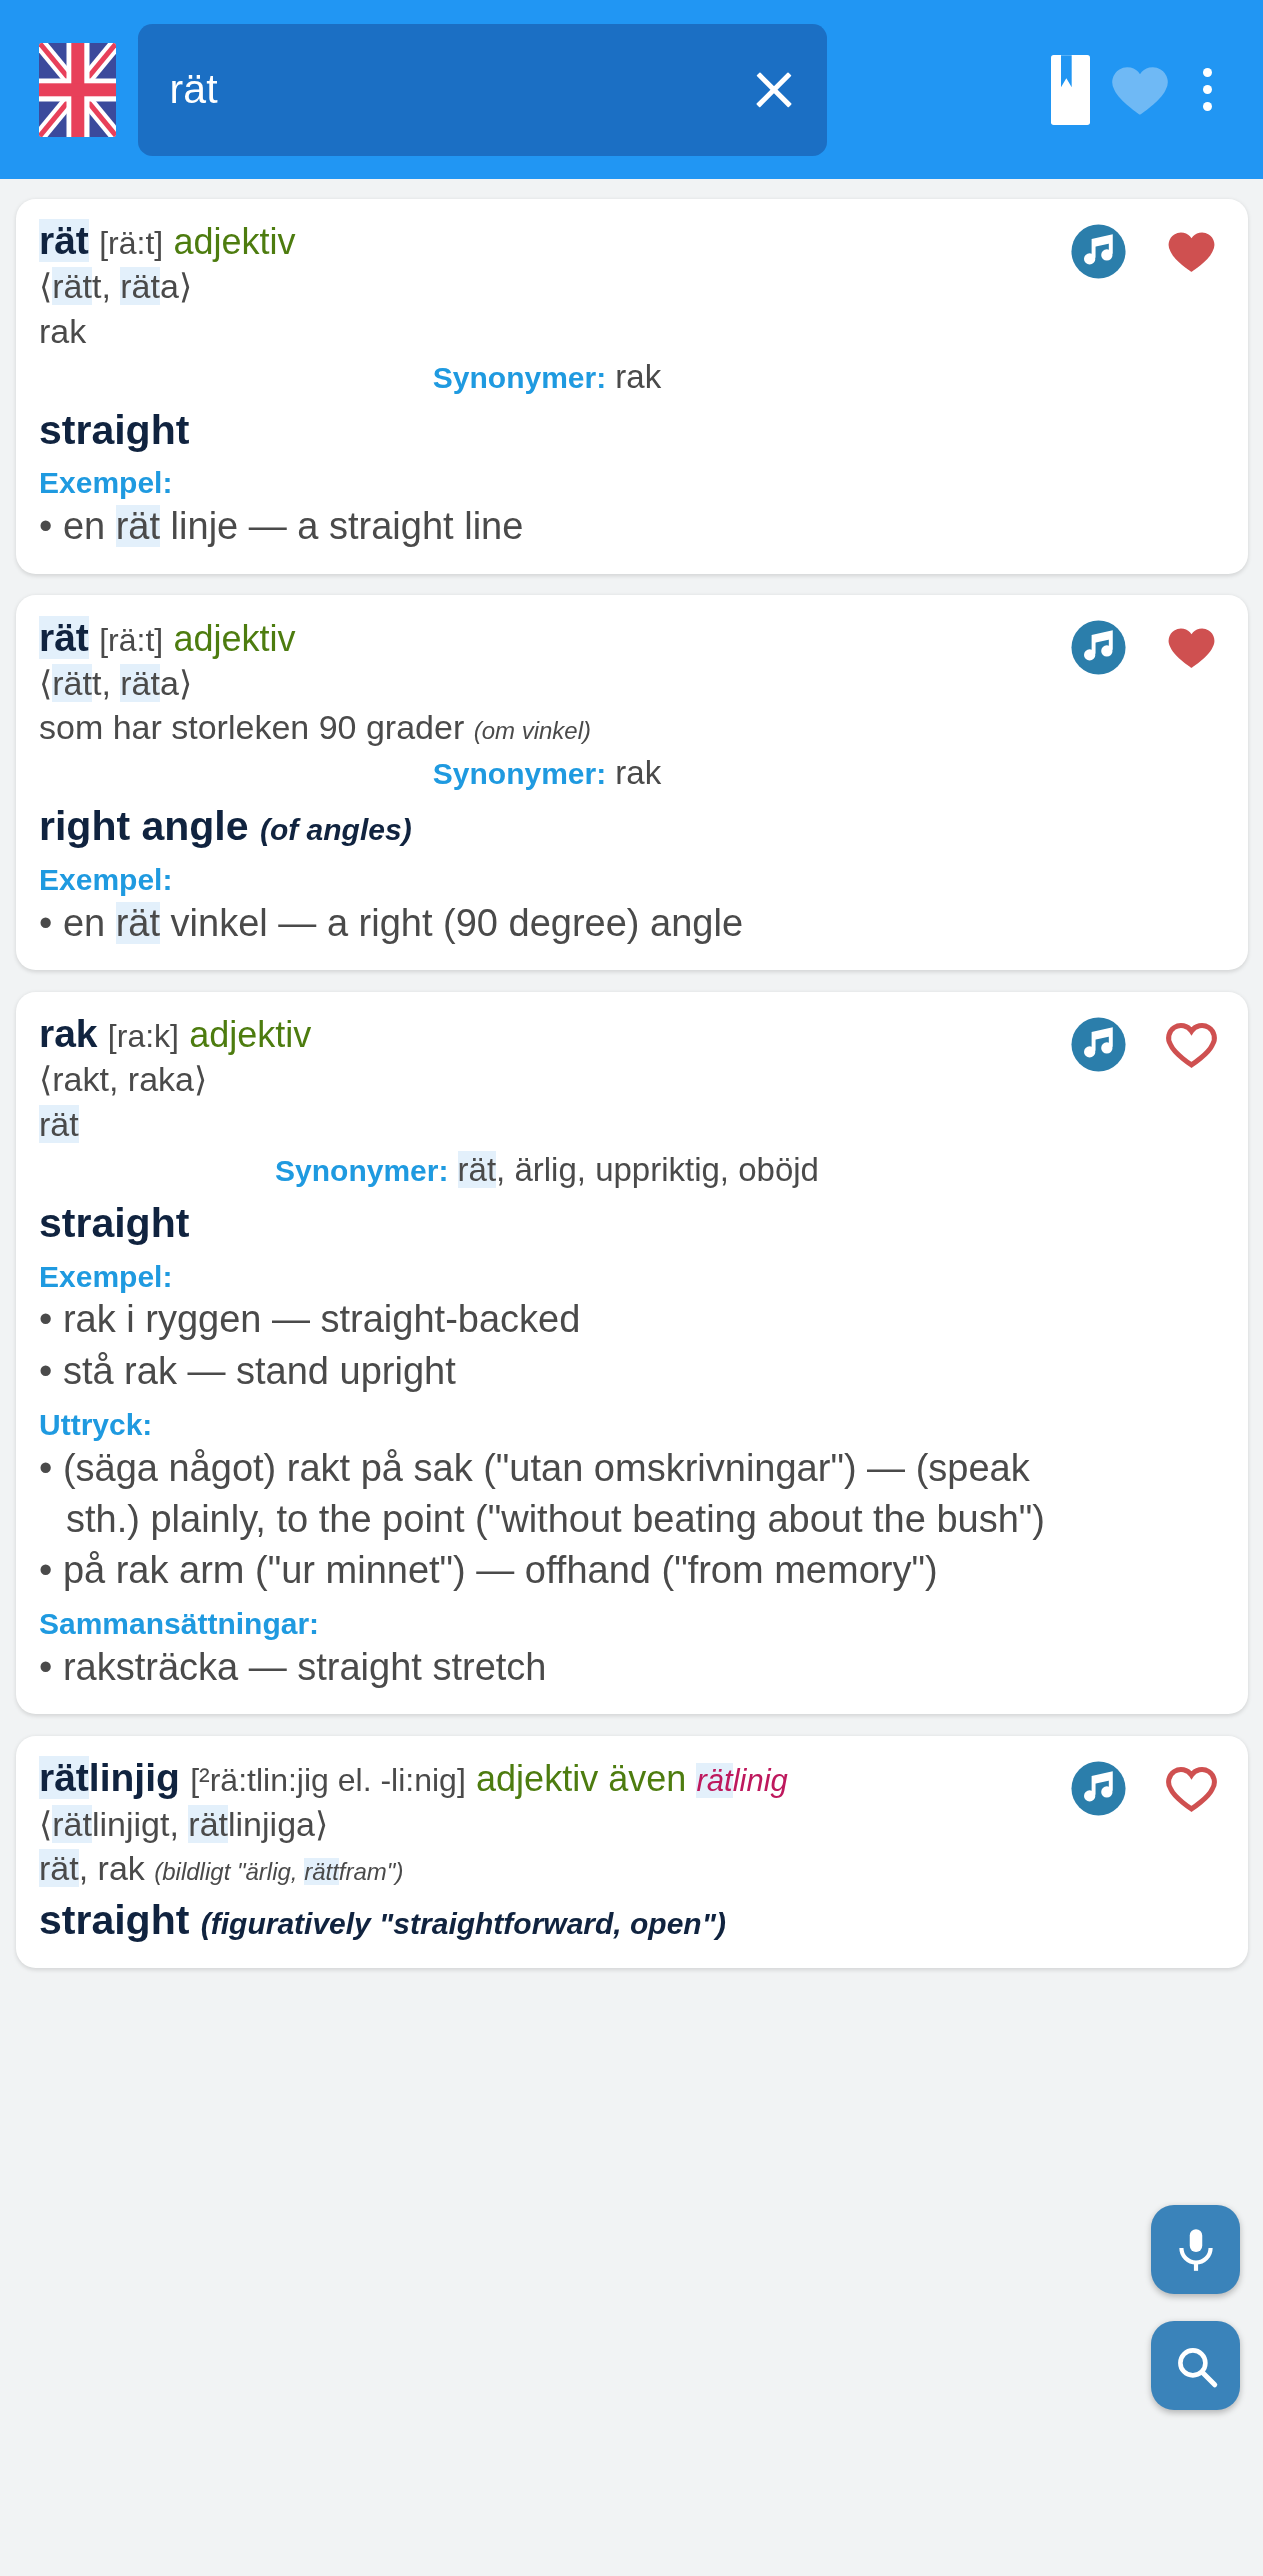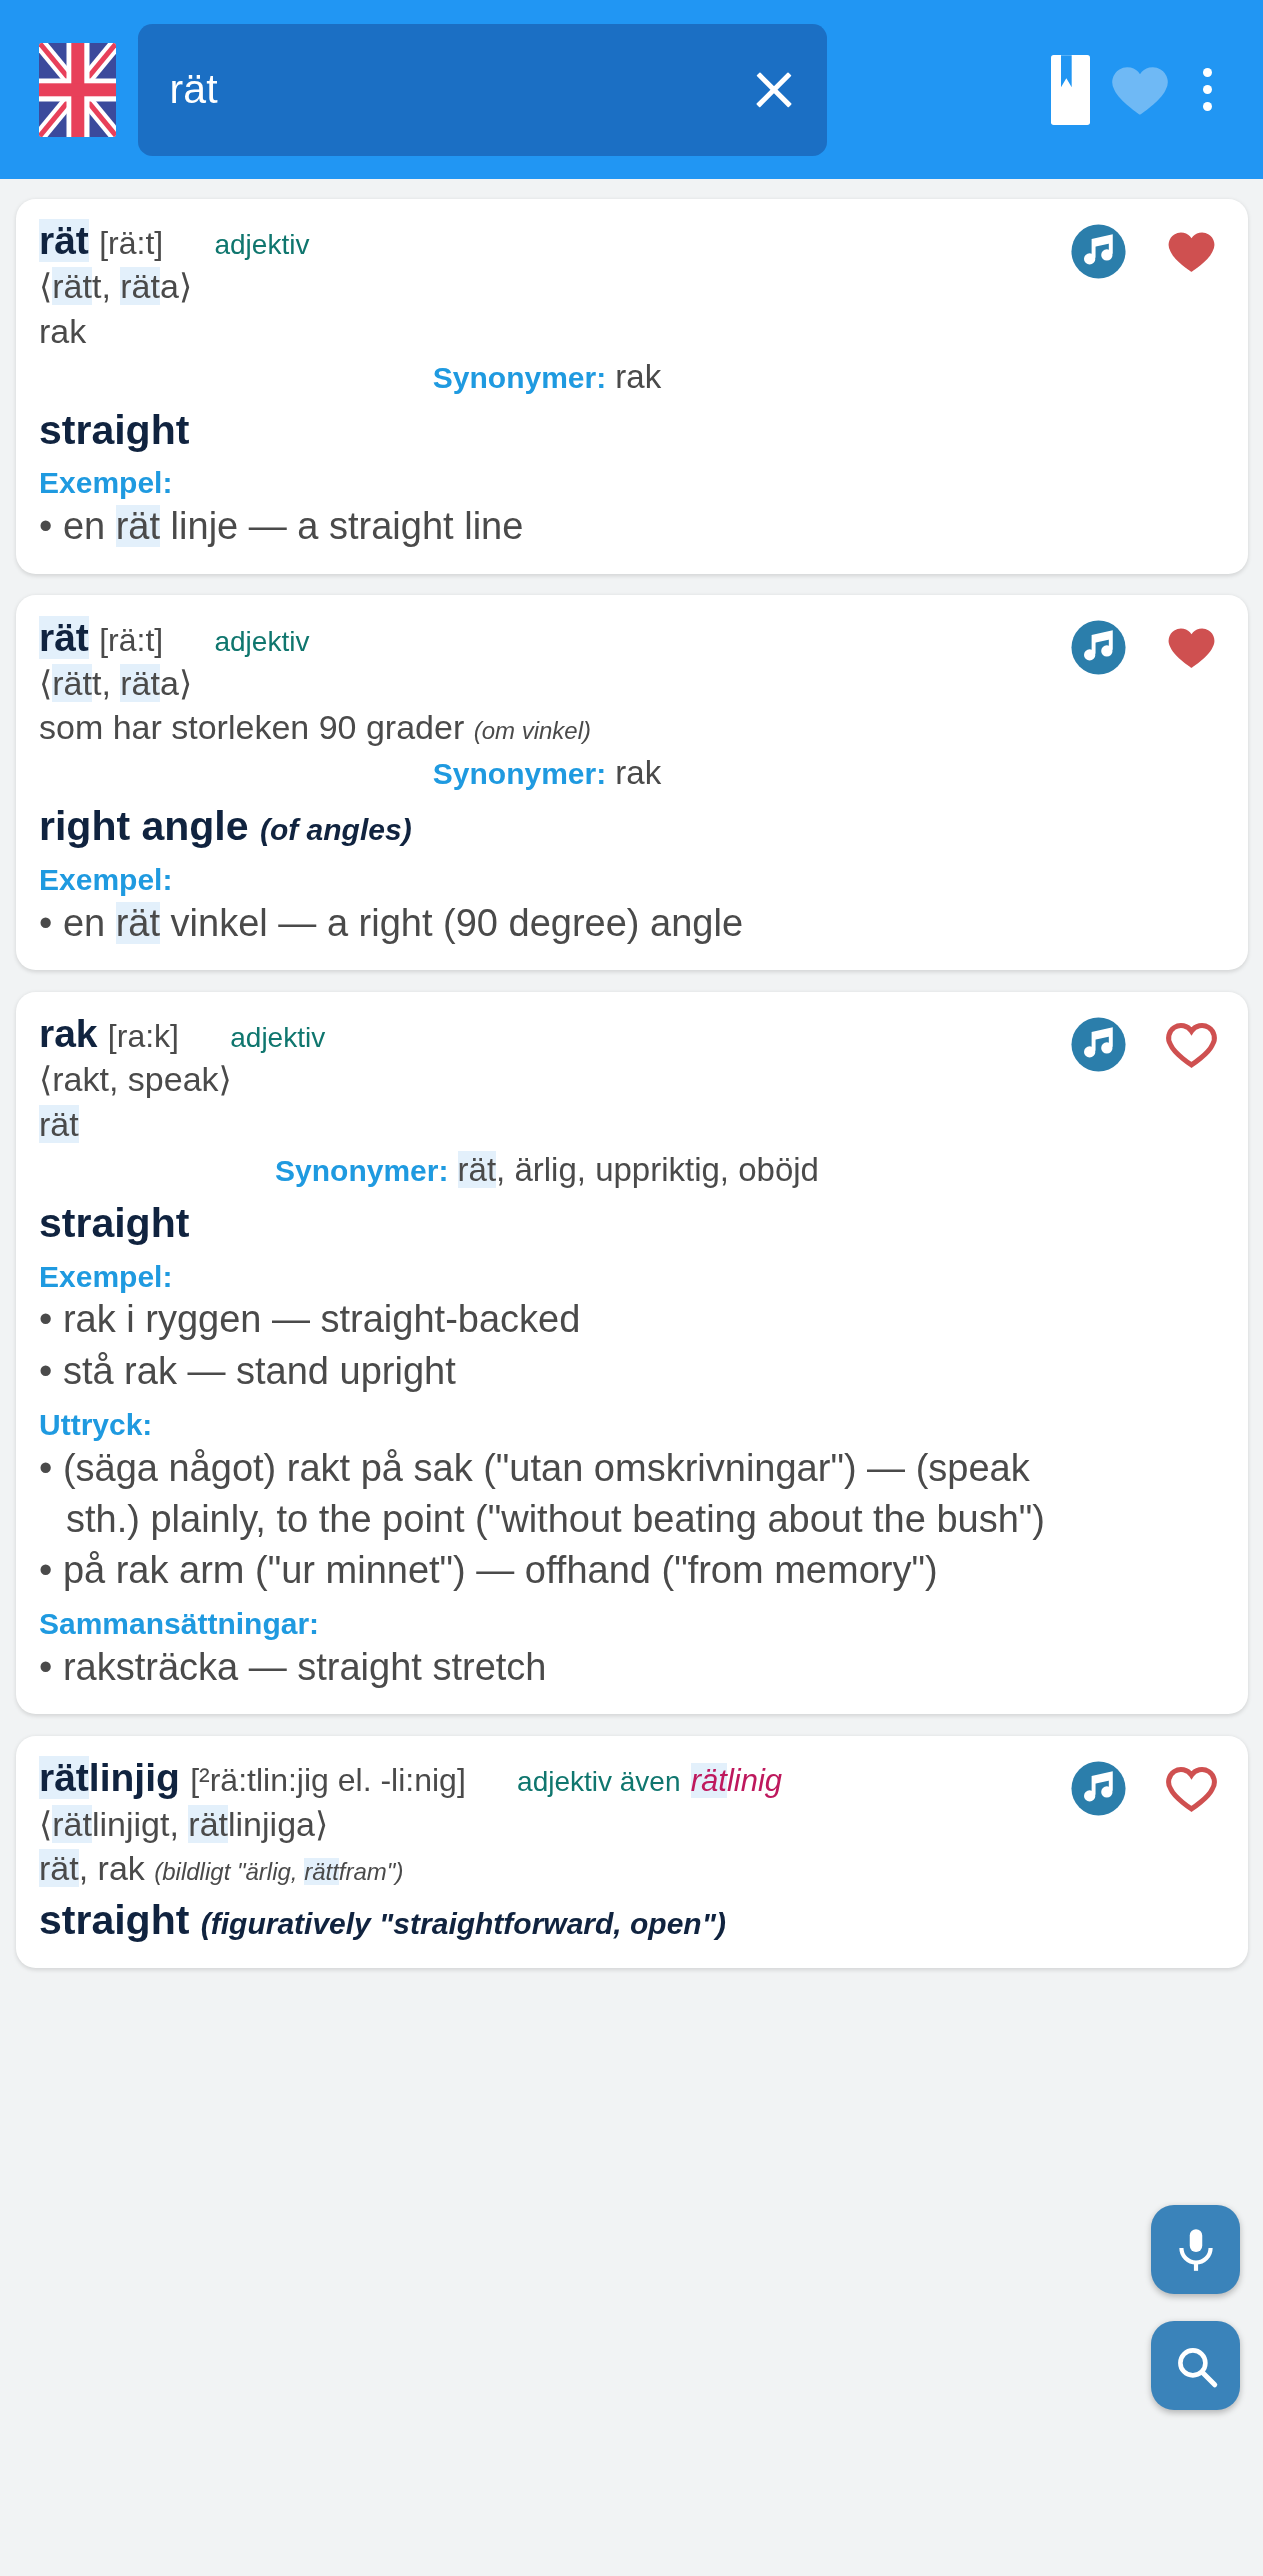--- a/index.html
+++ b/index.html
@@ -112,21 +112,21 @@
     top: 23px; right: 25px;
     display: flex; align-items: center; gap: 32px;
   }
   .audio-ic { width: 59px; height: 59px; cursor: pointer; }
   .fav-ic   { width: 63px; height: 57px; cursor: pointer; }
 
   .entry { padding-right: 170px; }
   .headline { font-size: 37px; line-height: 1.18; color: #444; }
   .headword { font-weight: bold; color: #10233f; font-size: 39px; }
   .phon { color: #4a4a4a; font-size: 32px; }
-  .pos  { color: #0f766e; font-size: 28px; margin-left: 41px; }
+  .pos  { color: #4d7c0f; font-size: 36px; }
   .alt-italic { font-style: italic; color: #be185d; font-size: 31px; margin-top: 32px; }
   .forms { font-size: 34px; color: #4a4a4a; line-height: 1.3; }
   .gloss { font-size: 34px; color: #4a4a4a; line-height: 1.3; }
   .gloss .note { font-style: italic; font-size: 24px; }
   .label { color: #1f9ae0; font-weight: bold; font-size: 30px; }
   .syn-line { font-size: 33px; color: #4a4a4a; line-height: 1.35; margin-top: 1.8px; text-align: center; }
   .translation {
     font-size: 41px; font-weight: bold; color: #10233f;
     line-height: 1.25; margin-top: 5.4px;
   }
@@ -275,21 +275,21 @@
   <path d="M10 7.6l7-1.6v2.6l-7 1.6z" fill="#fff"></path>
   <circle cx="8.4" cy="15" r="2.3" fill="#fff"></circle>
   <circle cx="15.4" cy="13.4" r="2.3" fill="#fff"></circle>
 </svg>
       <svg class="fav-ic" viewBox="0 0 24 24">
          <path d="M12 20.6s-7.1-4.6-8.8-8.5A5 5 0 0 1 12 6.4 5 5 0 0 1 20.8 12.1C19.1 16 12 20.6 12 20.6z" fill="none" stroke="#cf5050" stroke-width="2.1"></path>
         </svg>
     </div>
     <div class="entry">
       <div class="headline"><span class="headword">rak</span> <span class="phon">[ra:k]</span> <span class="pos">adjektiv</span></div>
-      <div class="forms">⟨rakt, speak⟩</div>
+      <div class="forms">⟨rakt, raka⟩</div>
       <div class="gloss"><span class="hl">rät</span></div>
       <div class="syn-line"><span class="label">Synonymer:</span> <span class="hl">rät</span>, ärlig, uppriktig, oböjd</div>
       <div class="translation">straight</div>
 
     <div class="section">
       <div class="label">Exempel:</div>
       <ul class="bullets">
         <li>rak i ryggen — straight-backed</li>
             <li>stå rak — stand upright</li>
       </ul>

